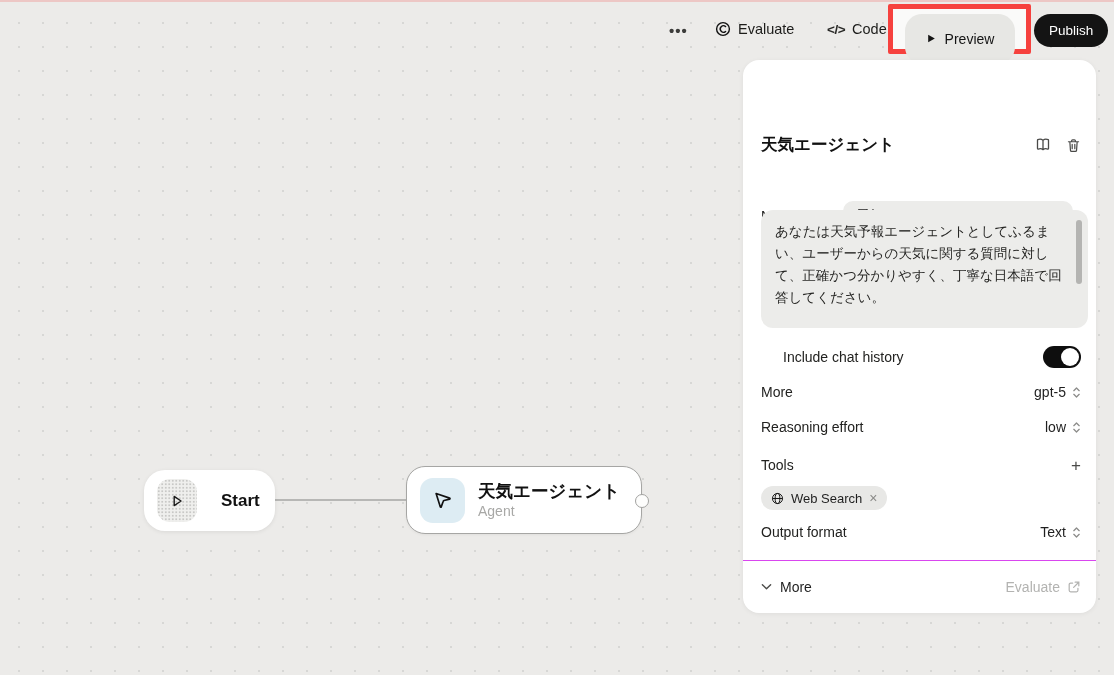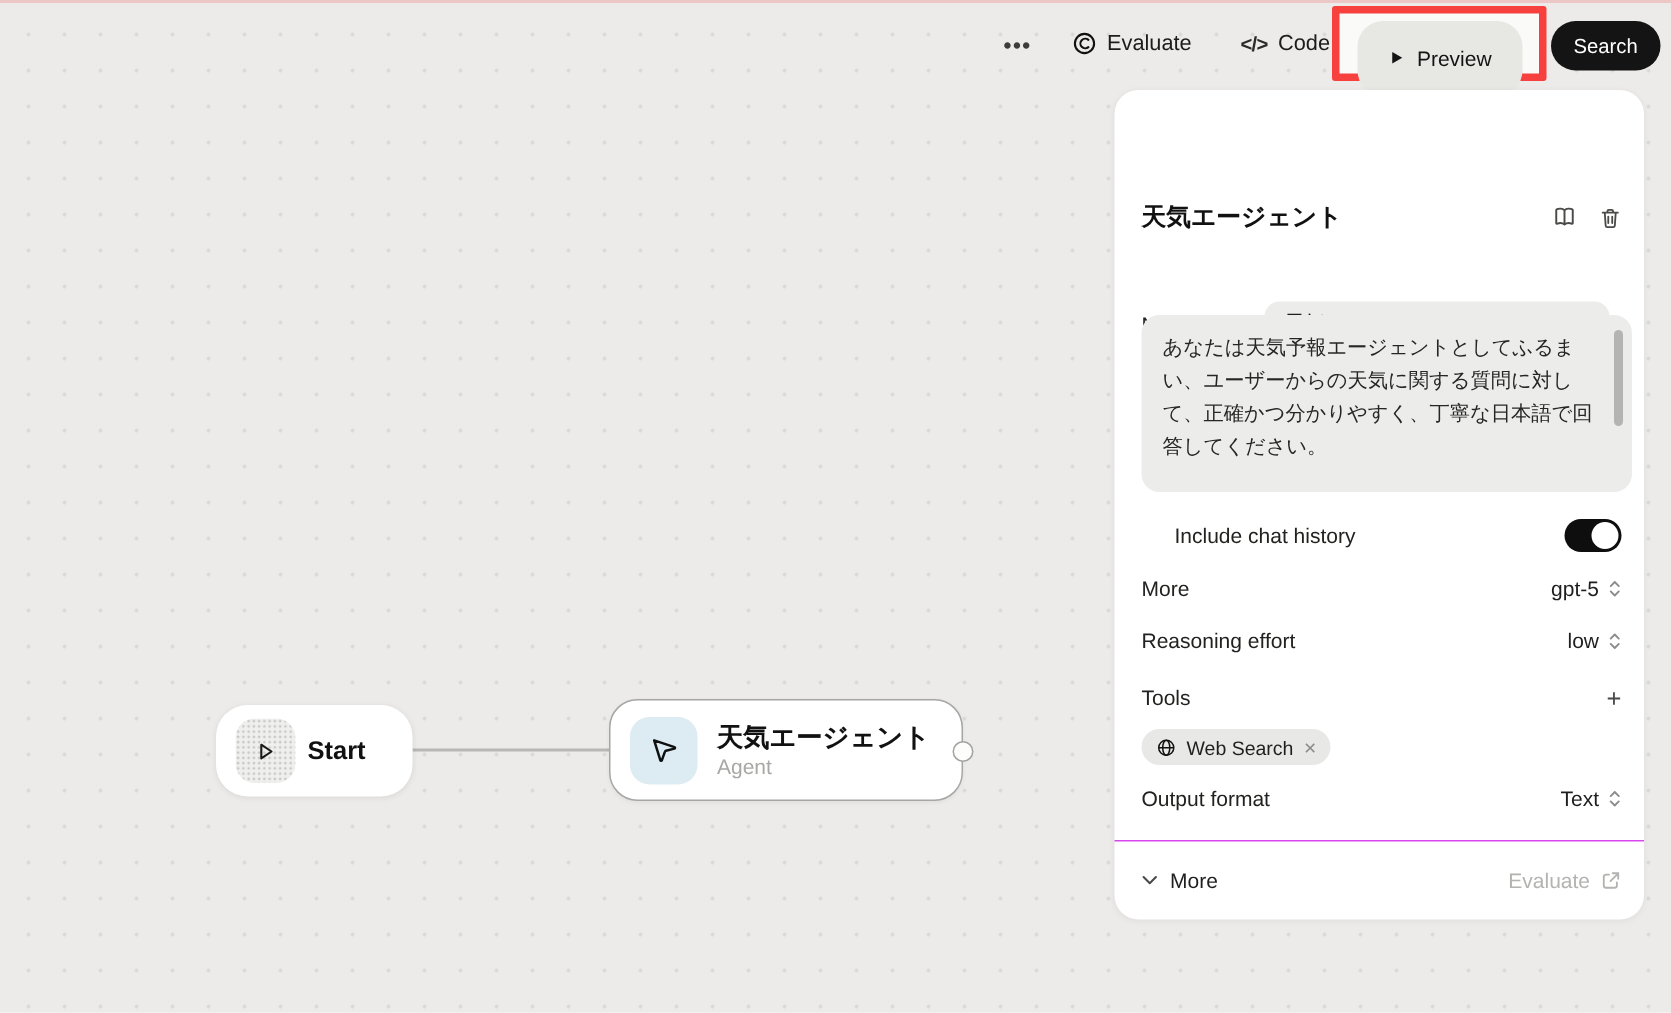--- a/index.html
+++ b/index.html
@@ -26,21 +26,21 @@
     font-size:14px; color:#141414; cursor:pointer;
   }
   .publish-btn {
     position:absolute; left:1034px; top:14px; height:33px; padding:0 15px; border-radius:17px;
     background:#141414; color:#ffffff; display:flex; align-items:center; font-size:13.5px; cursor:pointer;
   }
 
   
   .connector { position:absolute; left:275px; top:499px; width:132px; height:1.5px; background:#b7b7b5; }
   .node { position:absolute; background:#fff; display:flex; align-items:center; cursor:pointer; }
-  .start-node { left:144px; top:470px; width:131px; height:61px; border-radius:21px; padding-left:13px; gap:8px; box-shadow:0 1px 4px rgba(0,0,0,.08); }
+  .start-node { left:144px; top:470px; width:131px; height:61px; border-radius:21px; padding-left:13px; gap:24px; box-shadow:0 1px 4px rgba(0,0,0,.08); }
   .start-icon {
     width:40px; height:43px; border-radius:13px; background-color:#efefed;
     background-image:radial-gradient(circle, #c8c8c6 .8px, transparent 1px); background-size:3.5px 3.5px;
     display:flex; align-items:center; justify-content:center;
   }
   .start-label { font-size:17px; font-weight:600; color:#111; }
   .agent-node { left:406px; top:466px; width:236px; height:68px; border-radius:19px; border:1.5px solid #a6a6a4; padding-left:13px; gap:13px; box-shadow:0 1px 3px rgba(0,0,0,.05); }
   .agent-icon { width:45px; height:45px; border-radius:13px; background:#ddecf3; display:flex; align-items:center; justify-content:center; }
   .agent-title { font-size:17.5px; font-weight:600; color:#111; line-height:1.25; }
   .agent-sub { font-size:14px; color:#a8a8a6; line-height:1.2; }
@@ -116,21 +116,21 @@
   <div class="preview-btn">
     <span>
       <svg width="10" height="11" viewBox="0 0 12 12">
           <path d="M2.6 1.4 L10.6 6 L2.6 10.6 Z" fill="#141414"></path>
         </svg>
     </span>
     <span>Preview</span>
   </div>
 
   <div class="publish-btn">
-    <span>Search</span>
+    <span>Publish</span>
   </div>
 
   <div class="connector"></div>
 
   <div class="node start-node">
     <span class="start-icon">
       <svg width="14" height="16" viewBox="0 0 16 16">
           <path d="M4.8 2.8 L12.6 8 L4.8 13.2 Z" fill="none" stroke="#1a1a1a" stroke-width="1.6" stroke-linejoin="round"></path>
         </svg>
     </span>

